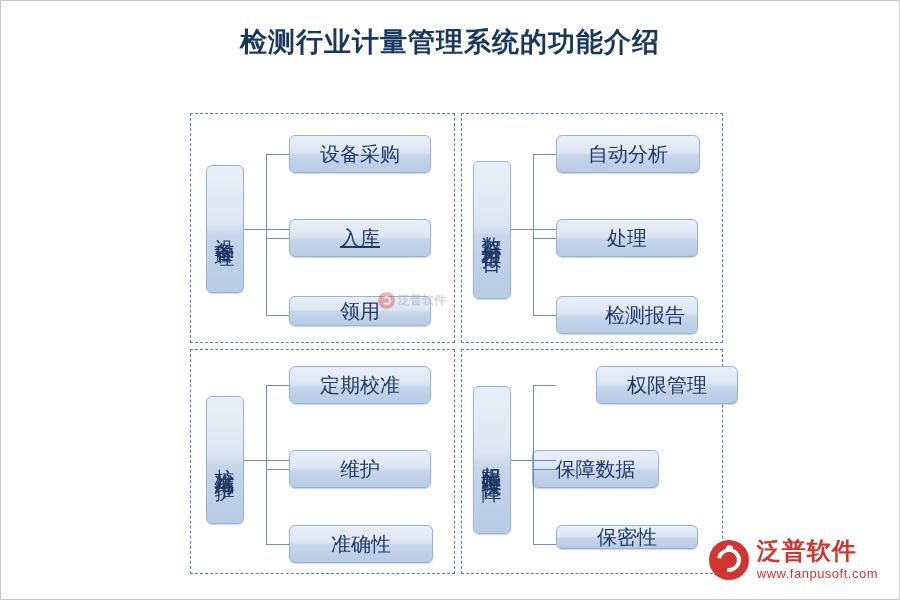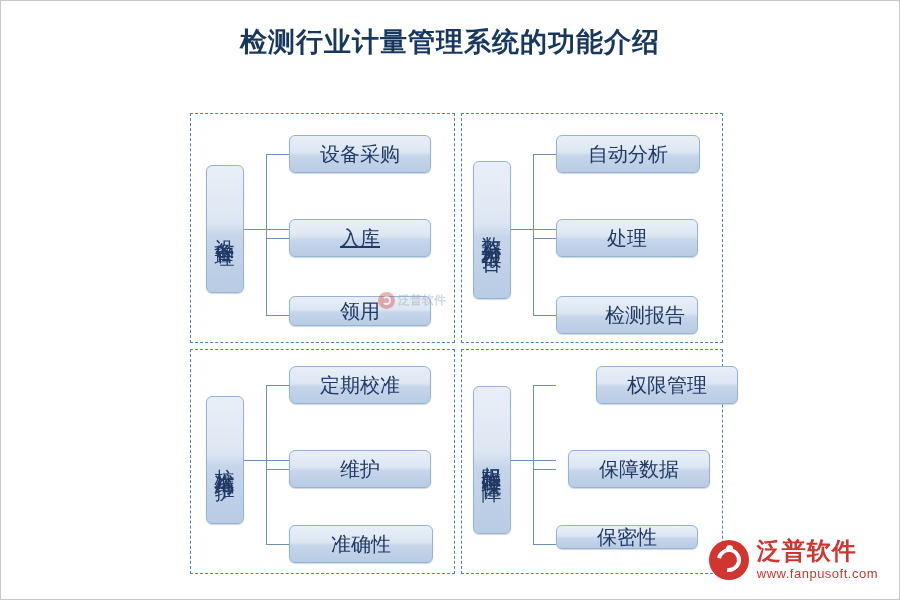--- a/index.html
+++ b/index.html
@@ -206,21 +206,21 @@
 <div class="connector h-line" style="left:244px; top:460px; width:45px;"></div>
 <div class="connector h-line" style="left:266px; top:385px; width:23px;"></div>
 <div class="connector h-line" style="left:266px; top:469px; width:23px;"></div>
 <div class="connector h-line" style="left:266px; top:544px; width:23px;"></div>
 
 <div class="quadrant" id="q3"></div>
 
 <div class="node root" style="left:473px; top:386px; width:38px; height:148px;">权限管理保障</div>
 
 <div class="node" style="left:556px; top:366px; width:142px; height:38px;margin-left:40px;">权限管理</div>
-<div class="node" style="left:568px; top:450px; width:142px; height:38px;">保障数据</div>
+<div class="node" style="left:532px; top:450px; width:127px; height:38px;">保障数据</div>
 <div class="node" style="left:556px; top:525px; width:142px; height:24px;">保密性</div>
 
 <div class="connector v-line" style="left:533px; top:385px; height:159px;"></div>
 <div class="connector h-line" style="left:511px; top:460px; width:45px;"></div>
 <div class="connector h-line" style="left:533px; top:385px; width:23px;"></div>
 <div class="connector h-line" style="left:533px; top:469px; width:23px;"></div>
 <div class="connector h-line" style="left:533px; top:544px; width:23px;"></div>
 
 <div class="logo">
   <div class="logo-mark"></div>

